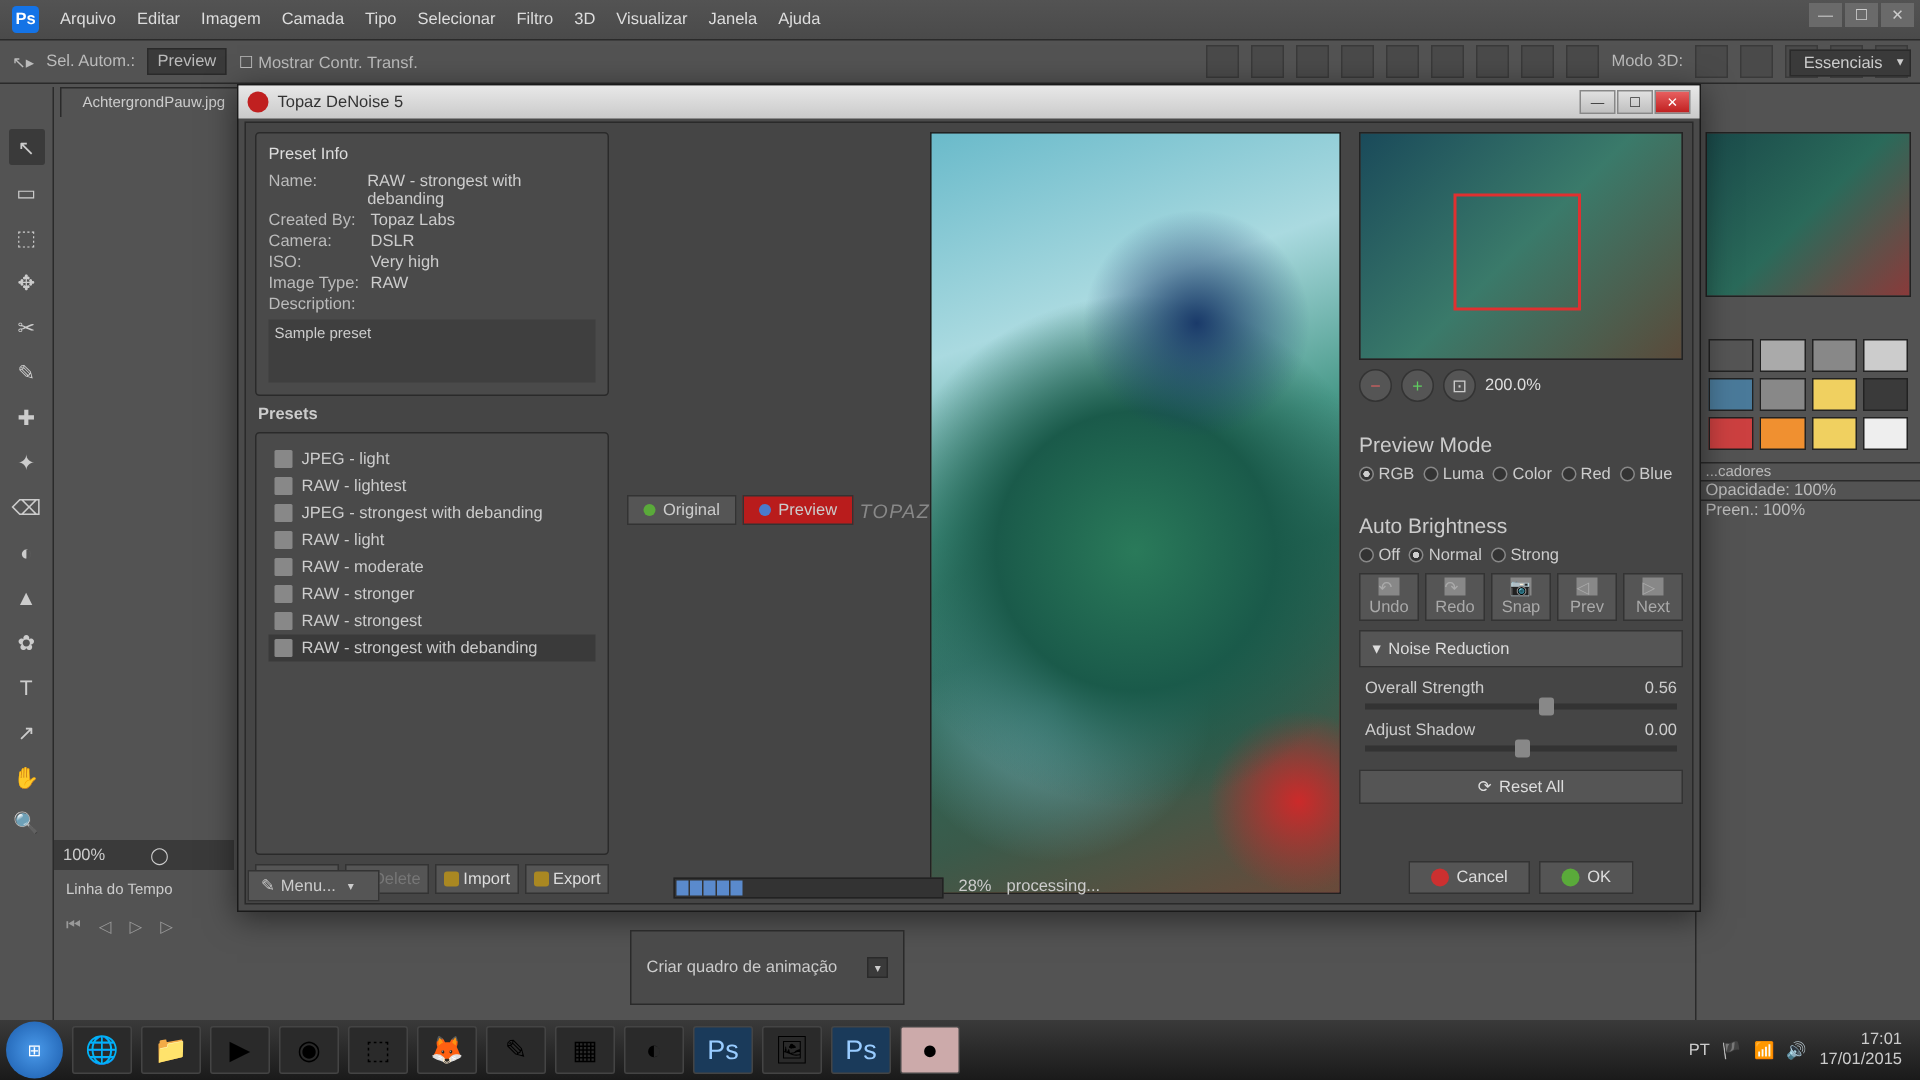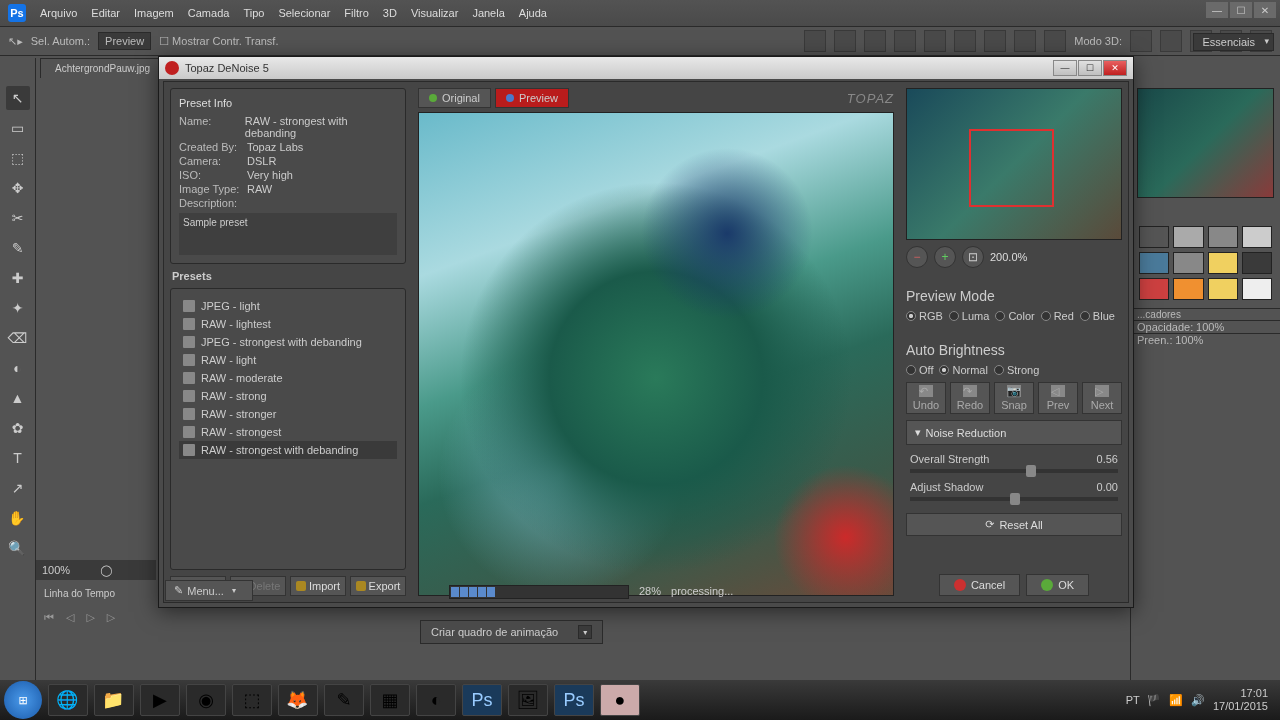--- a/index.html
+++ b/index.html
@@ -44,21 +44,21 @@
 .desc{background:#3f3f3f;margin-top:4px;padding:4px;height:42px;font-size:10px}
 .preset-list{flex:1;overflow:hidden}
 .preset-item{display:flex;align-items:flex-start;gap:6px;padding:3px 4px;font-size:10px;cursor:default}
 .preset-item.sel{background:#3a3a3a}
 .preset-item .fi{width:12px;height:12px;background:#888;border-radius:1px}
 .btnrow{display:flex;gap:4px}
 .btn{flex:1;background:#555;border:1px solid #333;padding:3px 2px;display:flex;align-items:center;justify-content:center;gap:3px;color:#ddd;font-size:10px}
 .btn .ic{width:10px;height:10px;background:#aa8822;border-radius:2px}
 .btn.disabled{color:#777}
 
-.midcol{flex:1;padding:6px;display:flex;flex-direction:column;position:relative}
+.midcol{flex:1;padding:6px;display:flex;flex-direction:row;position:relative}
 .tabs{display:flex;gap:4px;margin-bottom:4px;align-items:center}
 .tabs .t{background:#555;border:1px solid #333;padding:3px 10px;color:#ccc;font-size:10px;display:flex;align-items:center;gap:5px}
 .tabs .t.active{background:#b91c1c}
 .dot{width:8px;height:8px;border-radius:50%}
 .dot.g{background:#5aaa3a}
 .dot.b{background:#4a7acc}
 .tlogo{margin-left:auto;color:#888;font-style:italic;font-size:13px;letter-spacing:1px}
 .preview{flex:1;background:linear-gradient(135deg,#3a8a9a 0%,#7acaba 20%,#2a6a5a 40%,#1a4a4a 55%,#8a5a2a 70%,#aa3a3a 100%);position:relative;border:1px solid #222;overflow:hidden}
 .peacock{position:absolute;inset:0;background:
  radial-gradient(circle at 65% 25%, #1a3a6a 0%, transparent 18%),
@@ -90,21 +90,21 @@
 .slider-row{padding:2px 4px;color:#ccc;font-size:10px;display:flex;justify-content:space-between}
 .slider{height:4px;background:#333;position:relative;margin:2px 4px 6px}
 .slider .h{position:absolute;top:-4px;width:10px;height:12px;background:#888;border-radius:2px}
 .resetbtn{background:#555;border:1px solid #333;padding:4px;text-align:center;color:#ddd;font-size:11px;display:flex;align-items:center;justify-content:center;gap:5px}
 .dlg-btns{margin-top:auto;display:flex;gap:6px;justify-content:center}
 .dbtn{background:#555;border:1px solid #333;padding:4px 14px;color:#ddd;font-size:11px;display:flex;align-items:center;gap:5px}
 .dbtn .di{width:12px;height:12px;border-radius:50%}
 .dbtn.cancel .di{background:#cc3030}
 .dbtn.ok .di{background:#5aaa3a}
 
-.animpanel{position:absolute;left:420px;top:620px;background:#4a4a4a;border:1px solid #2a2a2a;padding:4px 10px;color:#ccc;font-size:10px;display:flex;align-items:center;gap:20px}
+.animpanel{position:absolute;left:420px;top:620px;background:#4a4a4a;border:1px solid #2a2a2a;padding:17px 10px;color:#ccc;font-size:10px;display:flex;align-items:center;gap:20px}
 .animpanel .dd{width:14px;height:14px;background:#3a3a3a;border:1px solid #2a2a2a;display:flex;align-items:center;justify-content:center;font-size:8px}
 
 .taskbar{position:absolute;left:0;right:0;bottom:0;height:40px;background:linear-gradient(#3a3a3a,#1a1a1a);display:flex;align-items:center;padding:0 4px;gap:6px}
 .start{width:38px;height:38px;background:radial-gradient(circle,#4a9aea,#1a5aaa);border-radius:50%;display:flex;align-items:center;justify-content:center}
 .tb-icon{width:40px;height:32px;background:#2a2a2a;border:1px solid #444;border-radius:2px;display:flex;align-items:center;justify-content:center;font-size:18px}
 .tray{margin-left:auto;display:flex;align-items:center;gap:8px;color:#ccc;font-size:10px;padding-right:8px}
 .tray .clock{text-align:right;line-height:1.2}
 </style>
 </head>
 <body>
@@ -267,24 +267,20 @@
             <span class="fi"></span>
             <span>JPEG - strongest with debanding</span>
           </div>
           <div class="preset-item">
             <span class="fi"></span>
             <span>RAW - light</span>
           </div>
           <div class="preset-item">
             <span class="fi"></span>
             <span>RAW - moderate</span>
-          </div>
-          <div class="preset-item">
-            <span class="fi"></span>
-            <span>RAW - strong</span>
           </div>
           <div class="preset-item">
             <span class="fi"></span>
             <span>RAW - stronger</span>
           </div>
           <div class="preset-item">
             <span class="fi"></span>
             <span>RAW - strongest</span>
           </div>
           <div class="preset-item sel">

